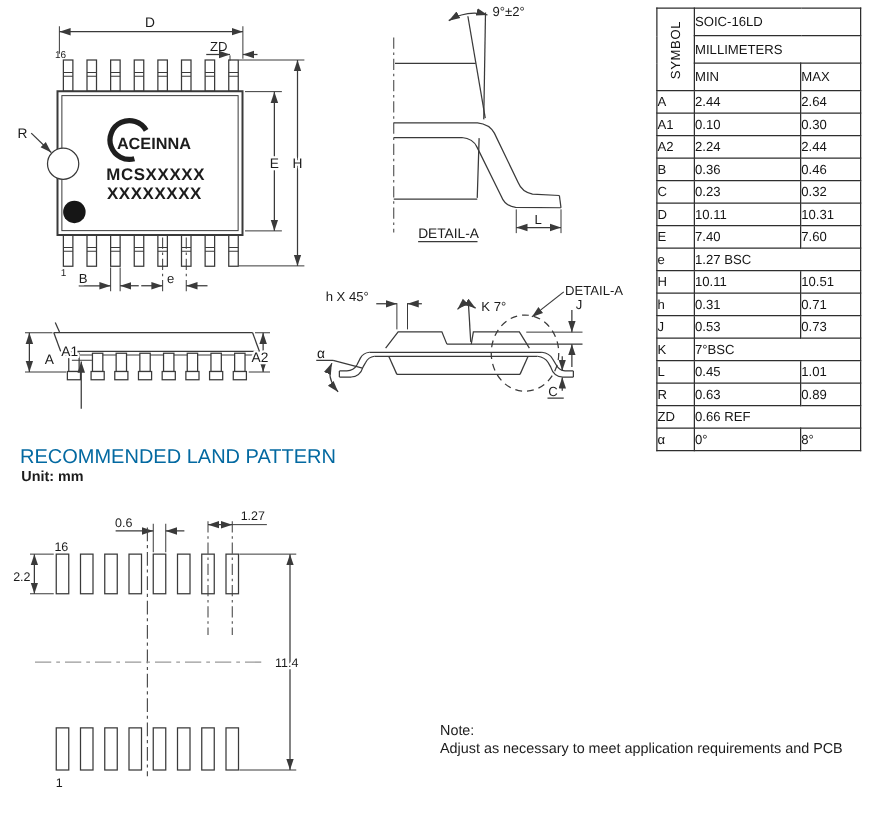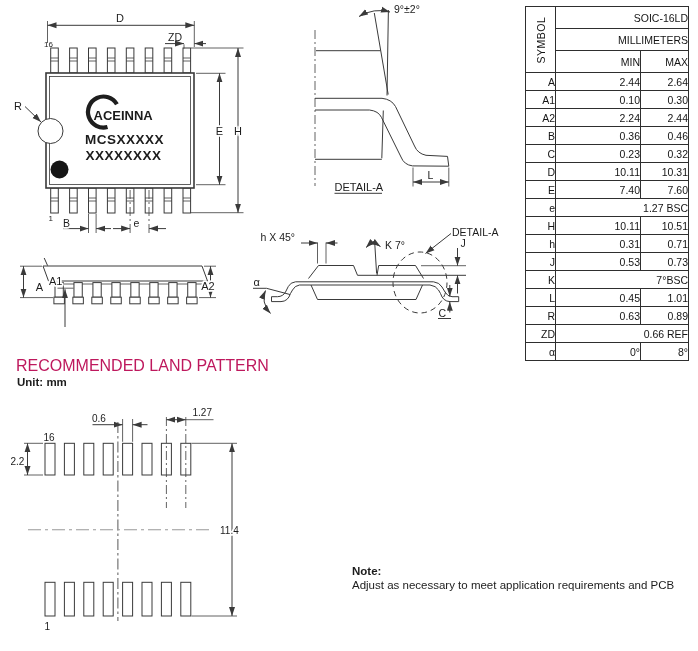--- a/index.html
+++ b/index.html
@@ -12,27 +12,27 @@
   .logo2{font-size:13.5px;font-weight:700;letter-spacing:.5px;}
   .halo{paint-order:stroke;stroke:#ffffff;stroke-width:3.5px;stroke-linejoin:round;}
   .ln{stroke:#3a3a3a;stroke-width:1;fill:none;}
   .thin{stroke:#3a3a3a;stroke-width:.8;fill:none;}
   .thick{stroke:#3a3a3a;stroke-width:1.6;fill:none;}
   .cl{stroke:#3a3a3a;stroke-width:.8;fill:none;stroke-dasharray:9 3 2 3;}
   .clc{stroke:#444;stroke-width:.9;fill:none;stroke-dasharray:11 3 2.5 3;}
   .clg{stroke:#999;stroke-width:1.1;fill:none;stroke-dasharray:13 4 3 4;}
   .dash{stroke:#3a3a3a;stroke-width:1;fill:none;stroke-dasharray:5.5 4;}
   .wfill{fill:#fff;}
-  #lp-title{position:absolute;left:16px;top:357px;font-size:16px;color:#be185d;}
+  #lp-title{position:absolute;left:16px;top:357px;font-size:16px;color:#0369a1;}
   #lp-unit{position:absolute;left:17px;top:376px;font-size:11.5px;font-weight:bold;}
   #note{position:absolute;left:352px;top:564px;width:344px;font-size:11.5px;line-height:14px;}
-  #note .nh{font-weight:700;}
+  #note .nh{font-weight:400;margin-top:14px;}
   #dim-table{position:absolute;left:525px;top:6px;width:163px;border-collapse:collapse;
              border:1.5px solid #2e2e2e;table-layout:fixed;}
-  #dim-table td{border:1px solid #2e2e2e;font-size:10.5px;text-align:right;padding:0;
+  #dim-table td{border:1px solid #2e2e2e;font-size:10.5px;text-align:left;padding:0;
                 height:17px;color:#141414;margin-top:28px;}
   #dim-table thead td{height:21px;}
   #dim-table td.sym-hdr{position:relative;}
   #dim-table td.sym-hdr span{position:absolute;left:50%;top:50%;
       transform:translate(-50%,-50%) rotate(-90deg);white-space:nowrap;letter-spacing:.5px;}
 </style>
 </head>
 <body>
 
 <div id="page">

